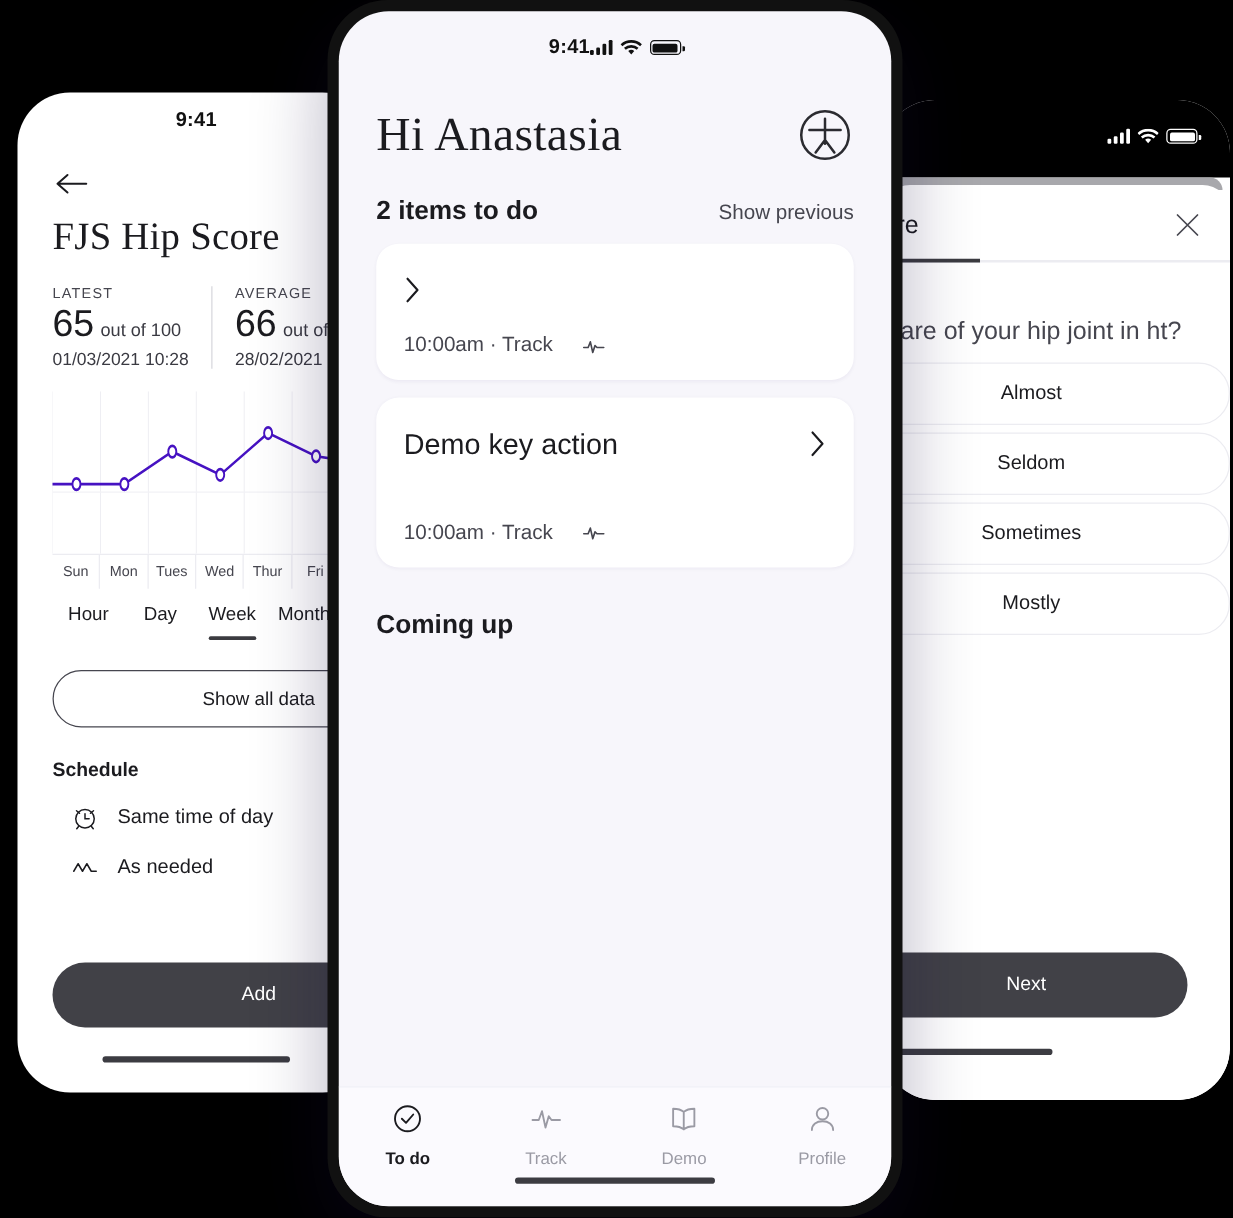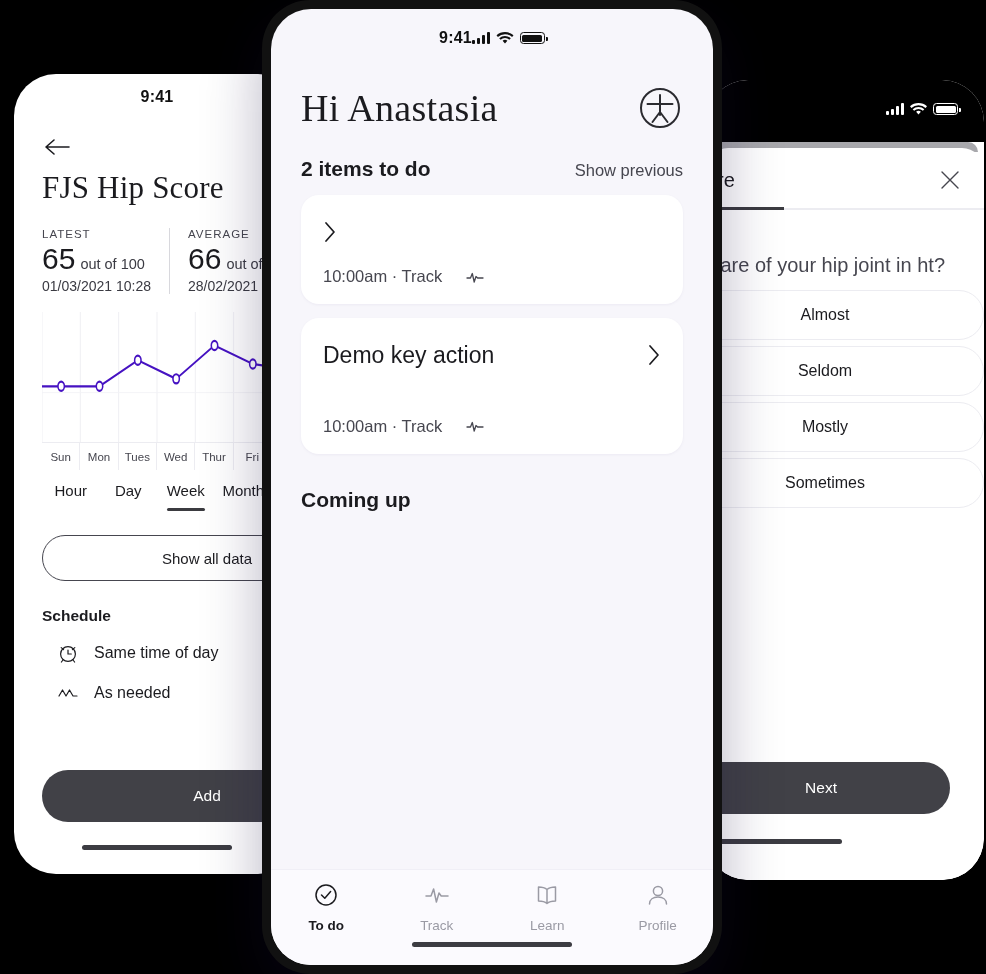--- a/index.html
+++ b/index.html
@@ -325,22 +325,22 @@
           <div class="rp-head-title">ore</div>
           <svg width="24" height="24" viewBox="0 0 24 24">
             <path d="M4 4 L20 20 M20 4 L4 20" fill="none" stroke="#46464f" stroke-width="1.4" stroke-linecap="round"></path>
           </svg>
         </div>
         <div class="rp-tabline"></div>
         <div class="rp-q">ware of your hip joint in ht?</div>
         <div class="opts" id="right-options">
             <div class="opt">Almost</div>
             <div class="opt">Seldom</div>
+            <div class="opt">Sometimes</div>
             <div class="opt">Mostly</div>
-            <div class="opt">Sometimes</div>
           </div>
         <div class="rp-cta">Next</div>
         <div class="rp-home"></div>
       </div>
     </div>
   </div>
 
   <div class="phone" id="phone-center">
     <div class="cp-screen">
 
@@ -422,21 +422,21 @@
           <div class="tab">
        <span style="color:#9a9aa4"><svg viewBox="0 0 30 26">
                 <path d="M4 14 L9 14 L11.6 7 L14.4 20 L17 11 L19.2 14 L26 14" fill="none" stroke="currentColor" stroke-width="1.5" stroke-linecap="round" stroke-linejoin="round"></path>
               </svg></span>
        <span class="tab-label">Track</span>
      </div>
           <div class="tab">
        <span style="color:#9a9aa4"><svg viewBox="0 0 30 26">
                 <path d="M15 7.5 C12.6 5.4 9.6 5 6.5 5 V19 C9.6 19 12.6 19.4 15 21.5 M15 7.5 C17.4 5.4 20.4 5 23.5 5 V19 C20.4 19 17.4 19.4 15 21.5 M15 7.5 V21.5" fill="none" stroke="currentColor" stroke-width="1.5" stroke-linecap="round" stroke-linejoin="round"></path>
               </svg></span>
-       <span class="tab-label">Learn</span>
+       <span class="tab-label">Demo</span>
      </div>
           <div class="tab">
        <span style="color:#9a9aa4"><svg viewBox="0 0 30 26">
                 <circle cx="15" cy="9" r="4.6" fill="none" stroke="currentColor" stroke-width="1.5"></circle>
                 <path d="M6.5 22 C6.5 17.4 10.3 15 15 15 C19.7 15 23.5 17.4 23.5 22" fill="none" stroke="currentColor" stroke-width="1.5" stroke-linecap="round"></path>
               </svg></span>
        <span class="tab-label">Profile</span>
      </div>
         </div>
       <div class="cp-home"></div>

